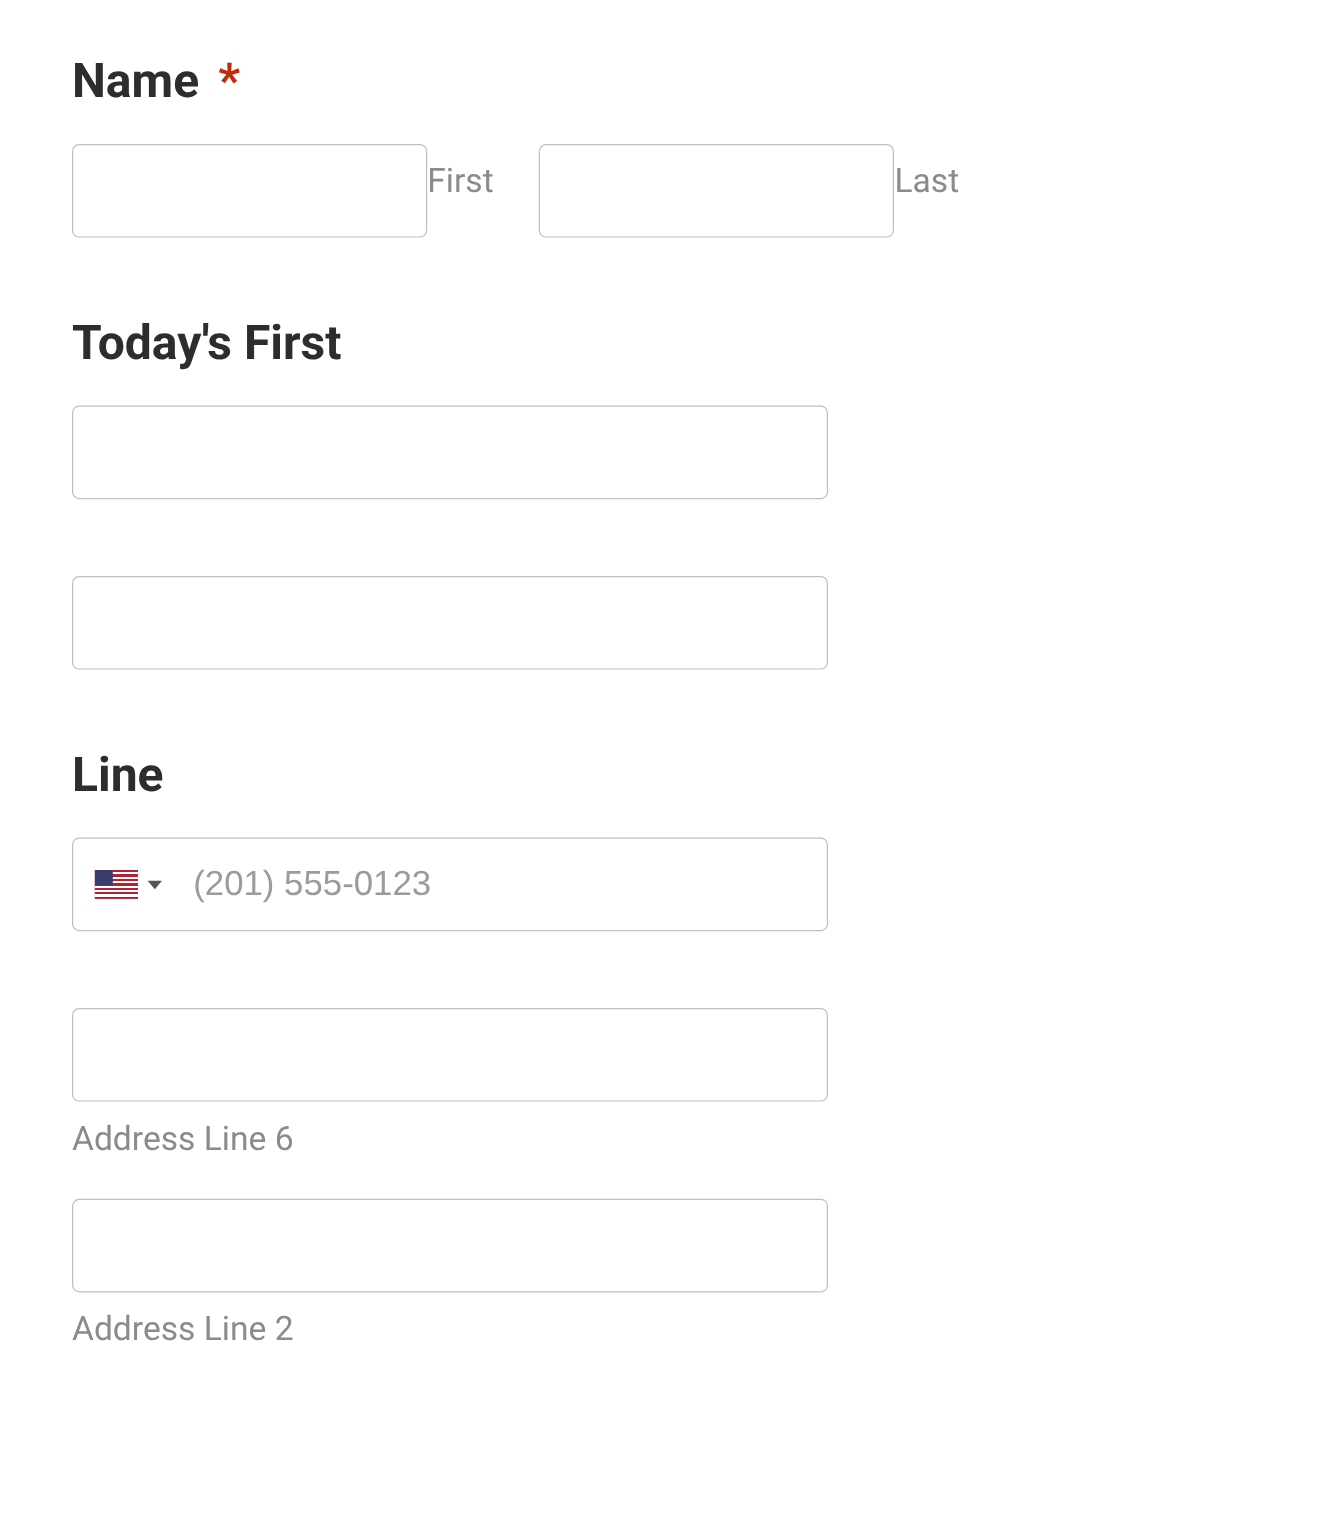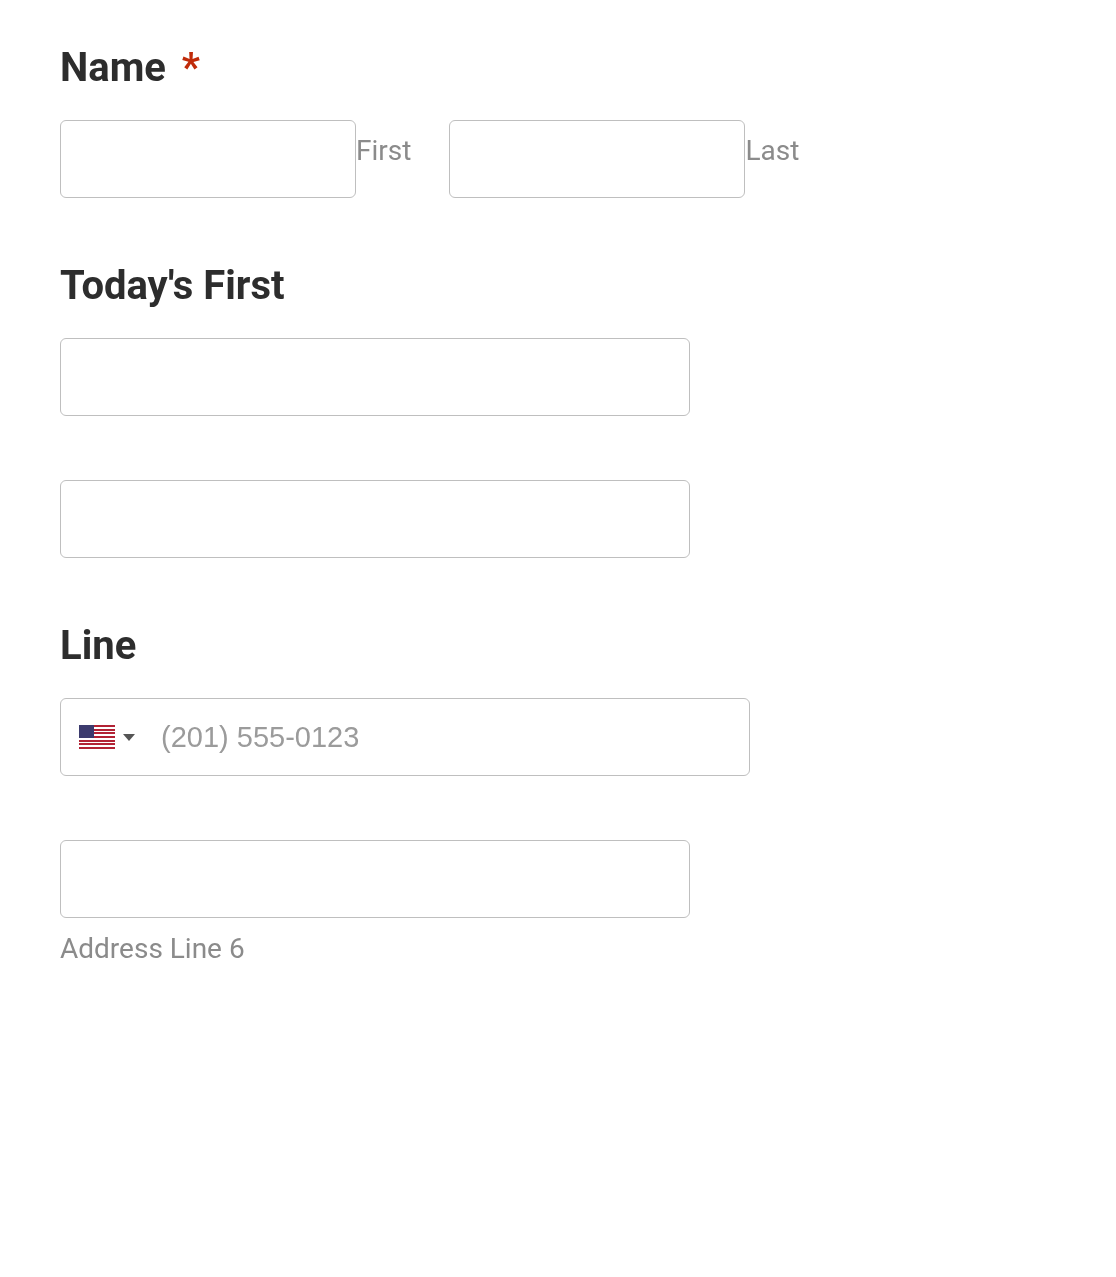--- a/index.html
+++ b/index.html
@@ -50,21 +50,21 @@
   .sublabel {
     margin-top: 14px;
     font-size: 28px;
     font-weight: 400;
     color: #8b8b8b;
   }
   .w-name { width: 296px; }
   .w-full { width: 630px; }
 
   .phone-wrap {
-    width: 690px;
+    width: 630px;
     height: 78px;
     border: 1px solid #bfbfbf;
     border-radius: 6px;
     background: #ffffff;
     display: flex;
     align-items: center;
   }
   .flag-btn {
     height: 100%;
     padding: 0 14px 0 18px;
@@ -164,16 +164,20 @@
       <input class="phone" type="tel" placeholder="(201) 555-0123" style="">
     </div>
   </div>
 
   <div class="field-group">
     <div class="stack">
       <div class="subfield">
         <input class="text w-full" type="text" value="" style="">
         <div class="sublabel">Address Line 6</div>
       </div>
+      <div class="subfield">
+        <input class="text w-full" type="text" value="" style="">
+        <div class="sublabel">Address Line 2</div>
+      </div>
     </div>
   </div>
 
 </div>
 
 </body></html>

